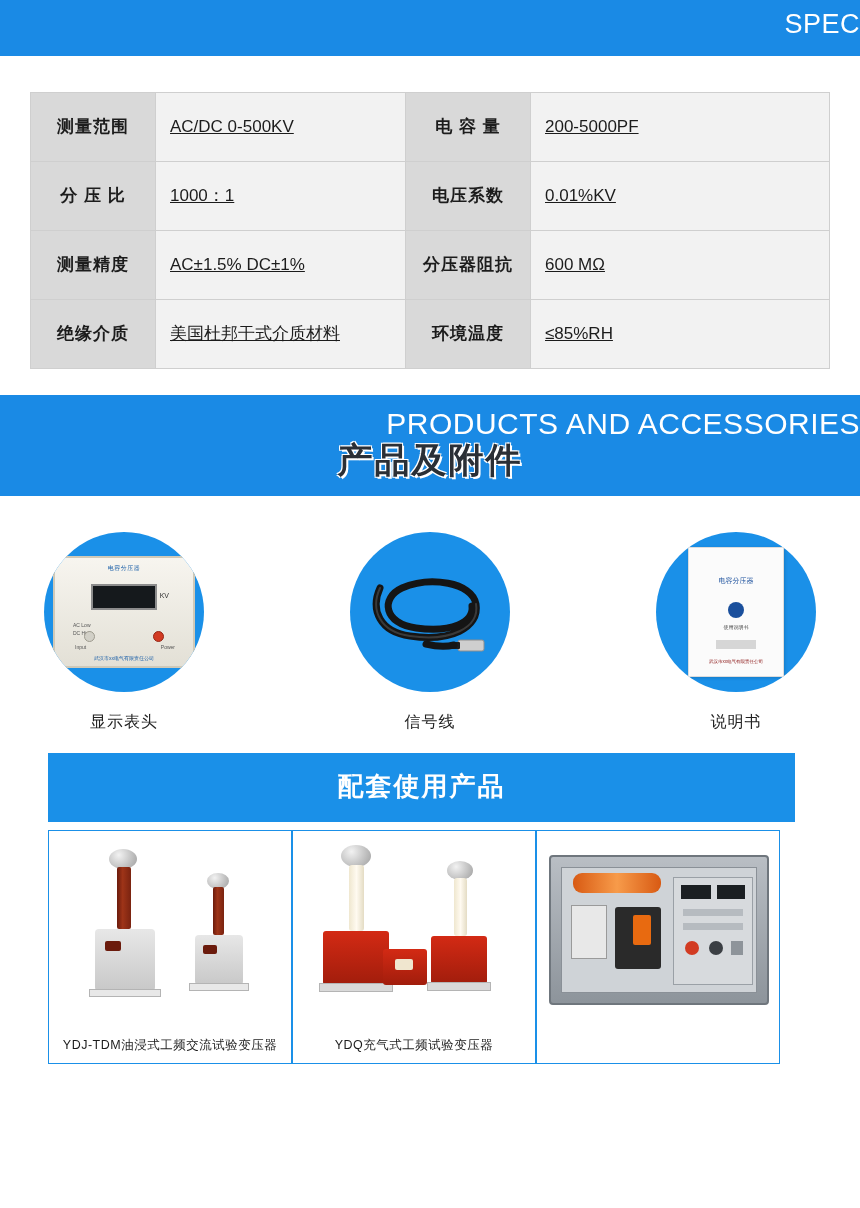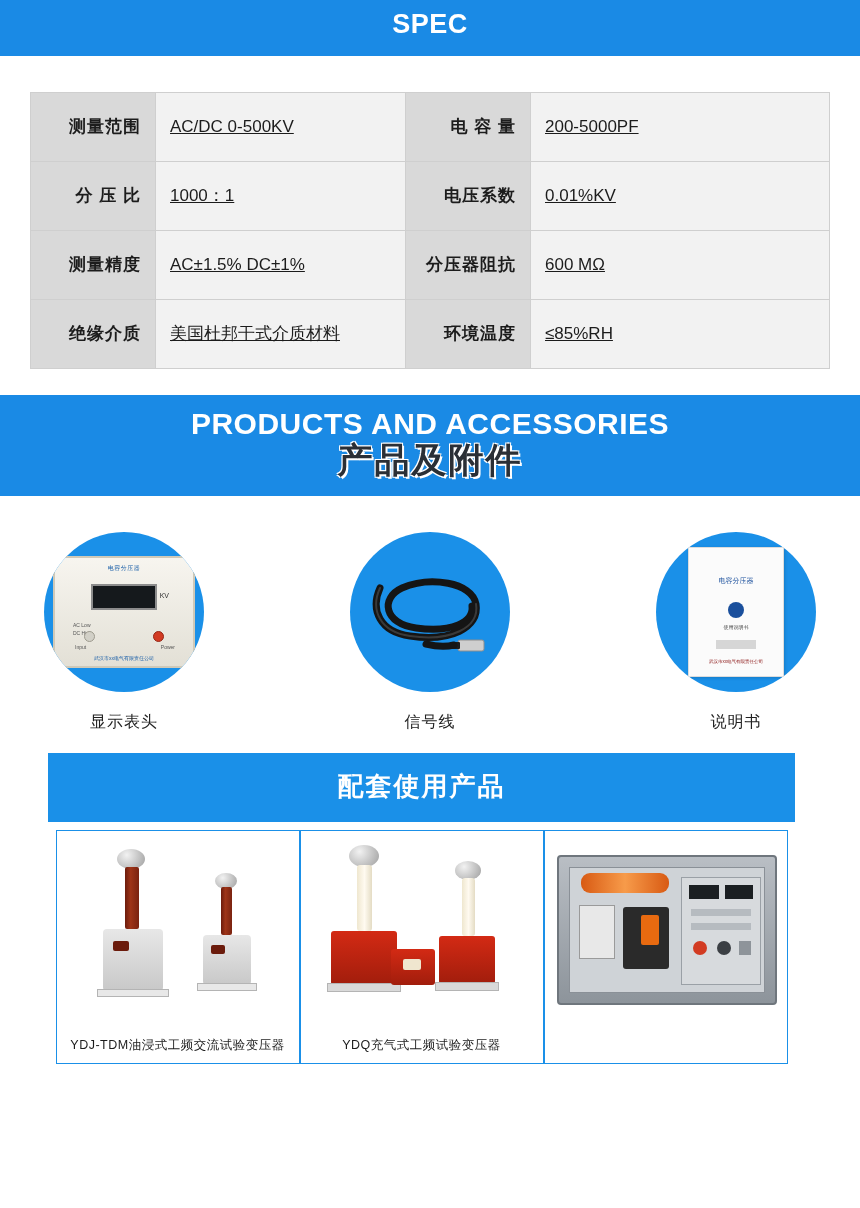--- a/index.html
+++ b/index.html
@@ -14,23 +14,24 @@
   
   .banner {
     background: #1a8ae5;
     width: 100%;
     text-align: center;
     padding: 10px 0 14px 0;
     position: relative;
   }
   .banner-en {
     color: #ffffff;
-    font-weight: bold;
+    font-weight: normal;
     letter-spacing: 0.5px;
     line-height: 1.1;
+    text-align: right;
   }
   .banner-1 .banner-en { font-size: 27px; margin-bottom: 2px; }
   .banner-1 .banner-cn {
     font-size: 37px;
     font-weight: bold;
     color: #2a2f36;
     text-shadow: 2px 2px 0 #ffffff, -1px -1px 0 #ffffff, 1px -1px 0 #ffffff, -1px 1px 0 #ffffff;
     letter-spacing: 2px;
     line-height: 1.15;
   }
@@ -56,21 +57,21 @@
     border: 1px solid #cfcfcf;
     height: 69px;
     font-size: 17px;
     color: #1c1c1c;
     padding: 0 14px;
     vertical-align: middle;
   }
   table.spec td.lbl {
     background: #d9d9d9;
     font-weight: bold;
-    text-align: right;
+    text-align: center;
     width: 125px;
     letter-spacing: 1px;
   }
   table.spec td.val {
     background: #f2f2f2;
     text-align: left;
     font-size: 17px;
     text-decoration: underline;
   }
   table.spec td.val.wide { width: 250px; }
@@ -172,21 +173,21 @@
   .matched-header {
     background: #1a90e8;
     text-align: center;
     padding: 16px 0 18px 0;
   }
   .matched-header .t {
     font-size: 26px; font-weight: bold; color: #ffffff; letter-spacing: 2px;
   }
   .matched-grid {
     display: flex;
-    justify-content: center;
+    justify-content: flex-start;
     margin-top: 8px;
   }
   .mcard {
     width: 244px;
     border: 1px solid #1a90e8;
     background: #fff;
     padding: 6px 6px 0 6px;
   }
   .mcard .pic {
     height: 190px;

